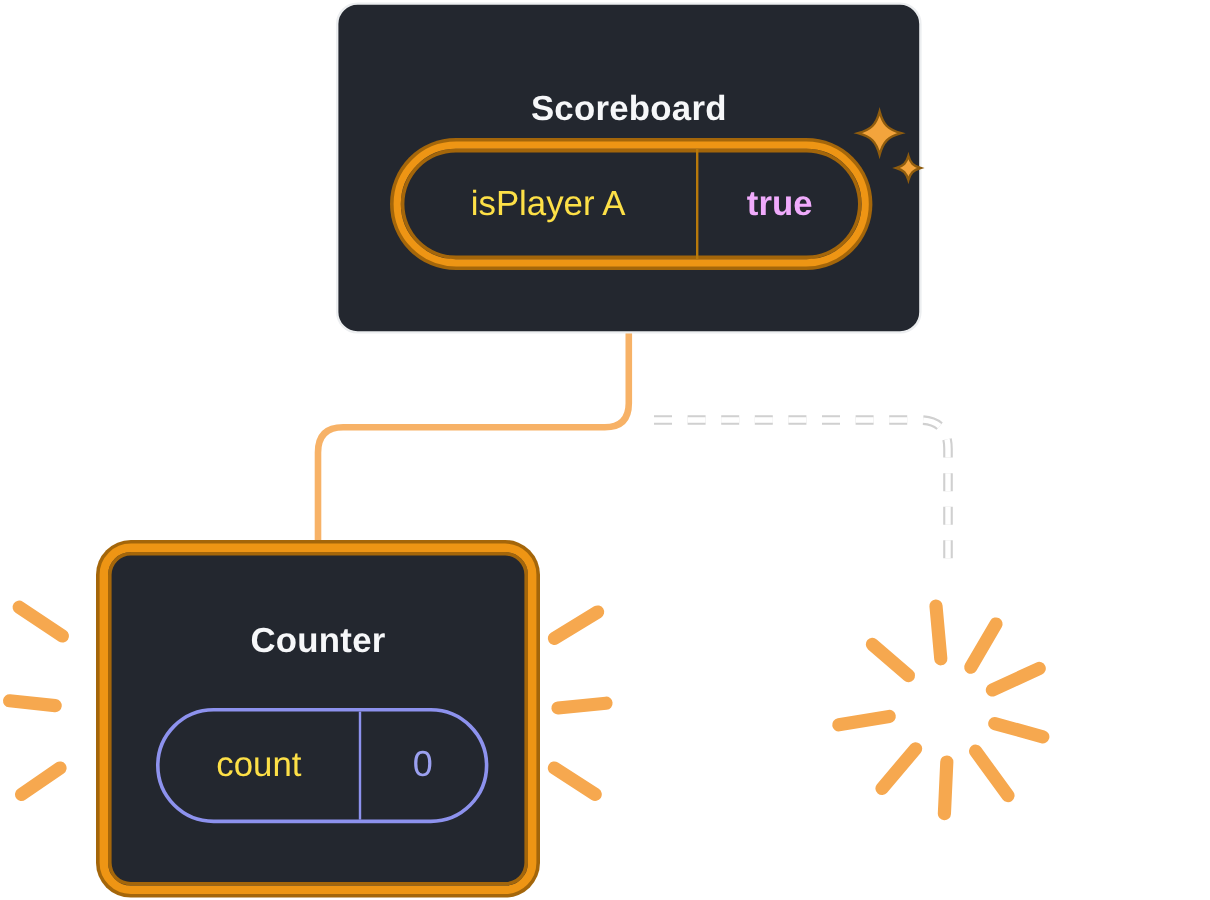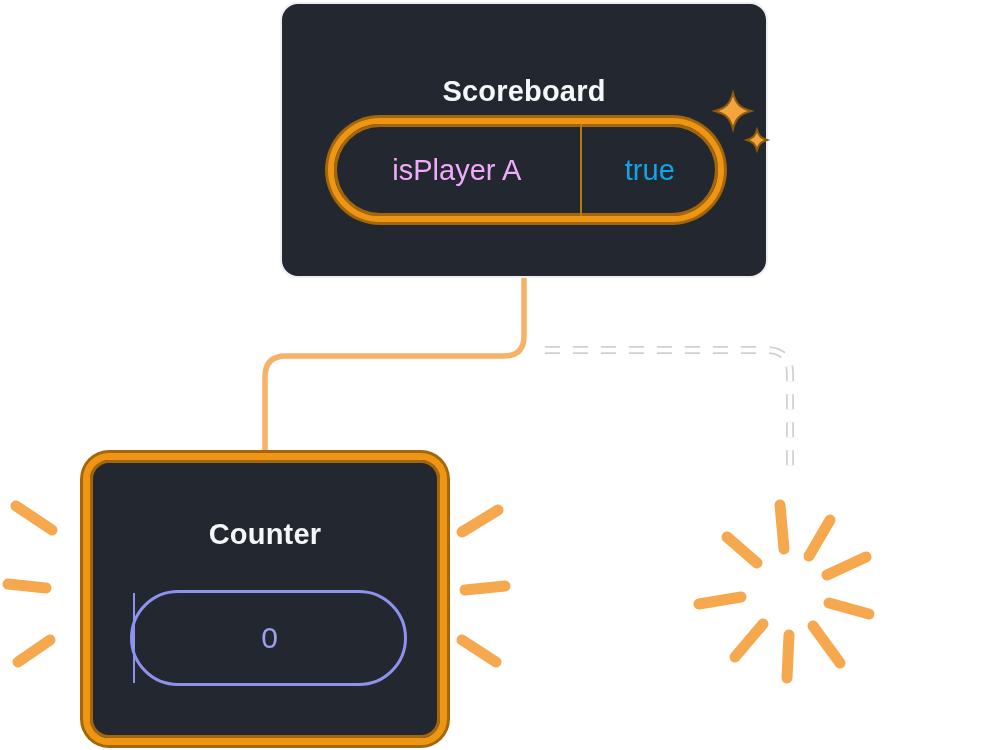--- a/index.html
+++ b/index.html
@@ -63,28 +63,28 @@
   .counter-box .state-pill {
     left: 40px; top: 130px;
     width: 277px; height: 96px;
     border: 3px solid #8d92ee;
   }
   .pill-key, .pill-value {
     display: flex;
     align-items: center;
     justify-content: center;
     font-size: 29px;
-    color: #f0abfc;
+    color: #fde047;
   }
   .scoreboard-box .pill-key { flex: 1.8; }
   .counter-box  .pill-key { flex: 1.6; }
   .pill-value { flex: 1; }
   .scoreboard-box .pill-value {
-    color: #0ea5e9;
-    font-weight: 400;
+    color: #f0abfc;
+    font-weight: 700;
   }
   .counter-box .pill-value {
     color: #9ba0f0;
     font-weight: 400;
     font-size: 30px;
   }
   .pill-divider { width: 2px; background: #b8790b; }
   .counter-box .pill-divider { background: #8d92ee; }
 </style>
 </head>
@@ -129,20 +129,21 @@
     <div class="state-pill">
       <div class="pill-key">isPlayer A</div>
       <div class="pill-divider"></div>
       <div class="pill-value">true</div>
     </div>
   </div>
 
   <div class="component-box counter-box">
     <div class="box-title">Counter</div>
     <div class="state-pill">
+      <div class="pill-key">count</div>
       <div class="pill-divider"></div>
       <div class="pill-value">0</div>
     </div>
   </div>
 
   <svg class="layer" viewBox="0 0 1008 750">
     <path d="M733 93 C736 104 740 108 751 111 C740 114 736 118 733 129 C730 118 726 114 715 111 C726 108 730 104 733 93 Z" fill="#f3a43c" stroke="#8f5c0e" stroke-width="2"></path>
     <path d="M757 130 C758.8 136 761 138.2 767 140 C761 141.8 758.8 144 757 150 C755.2 144 753 141.8 747 140 C753 138.2 755.2 136 757 130 Z" fill="#f3a43c" stroke="#8f5c0e" stroke-width="2"></path>
   </svg>
 

